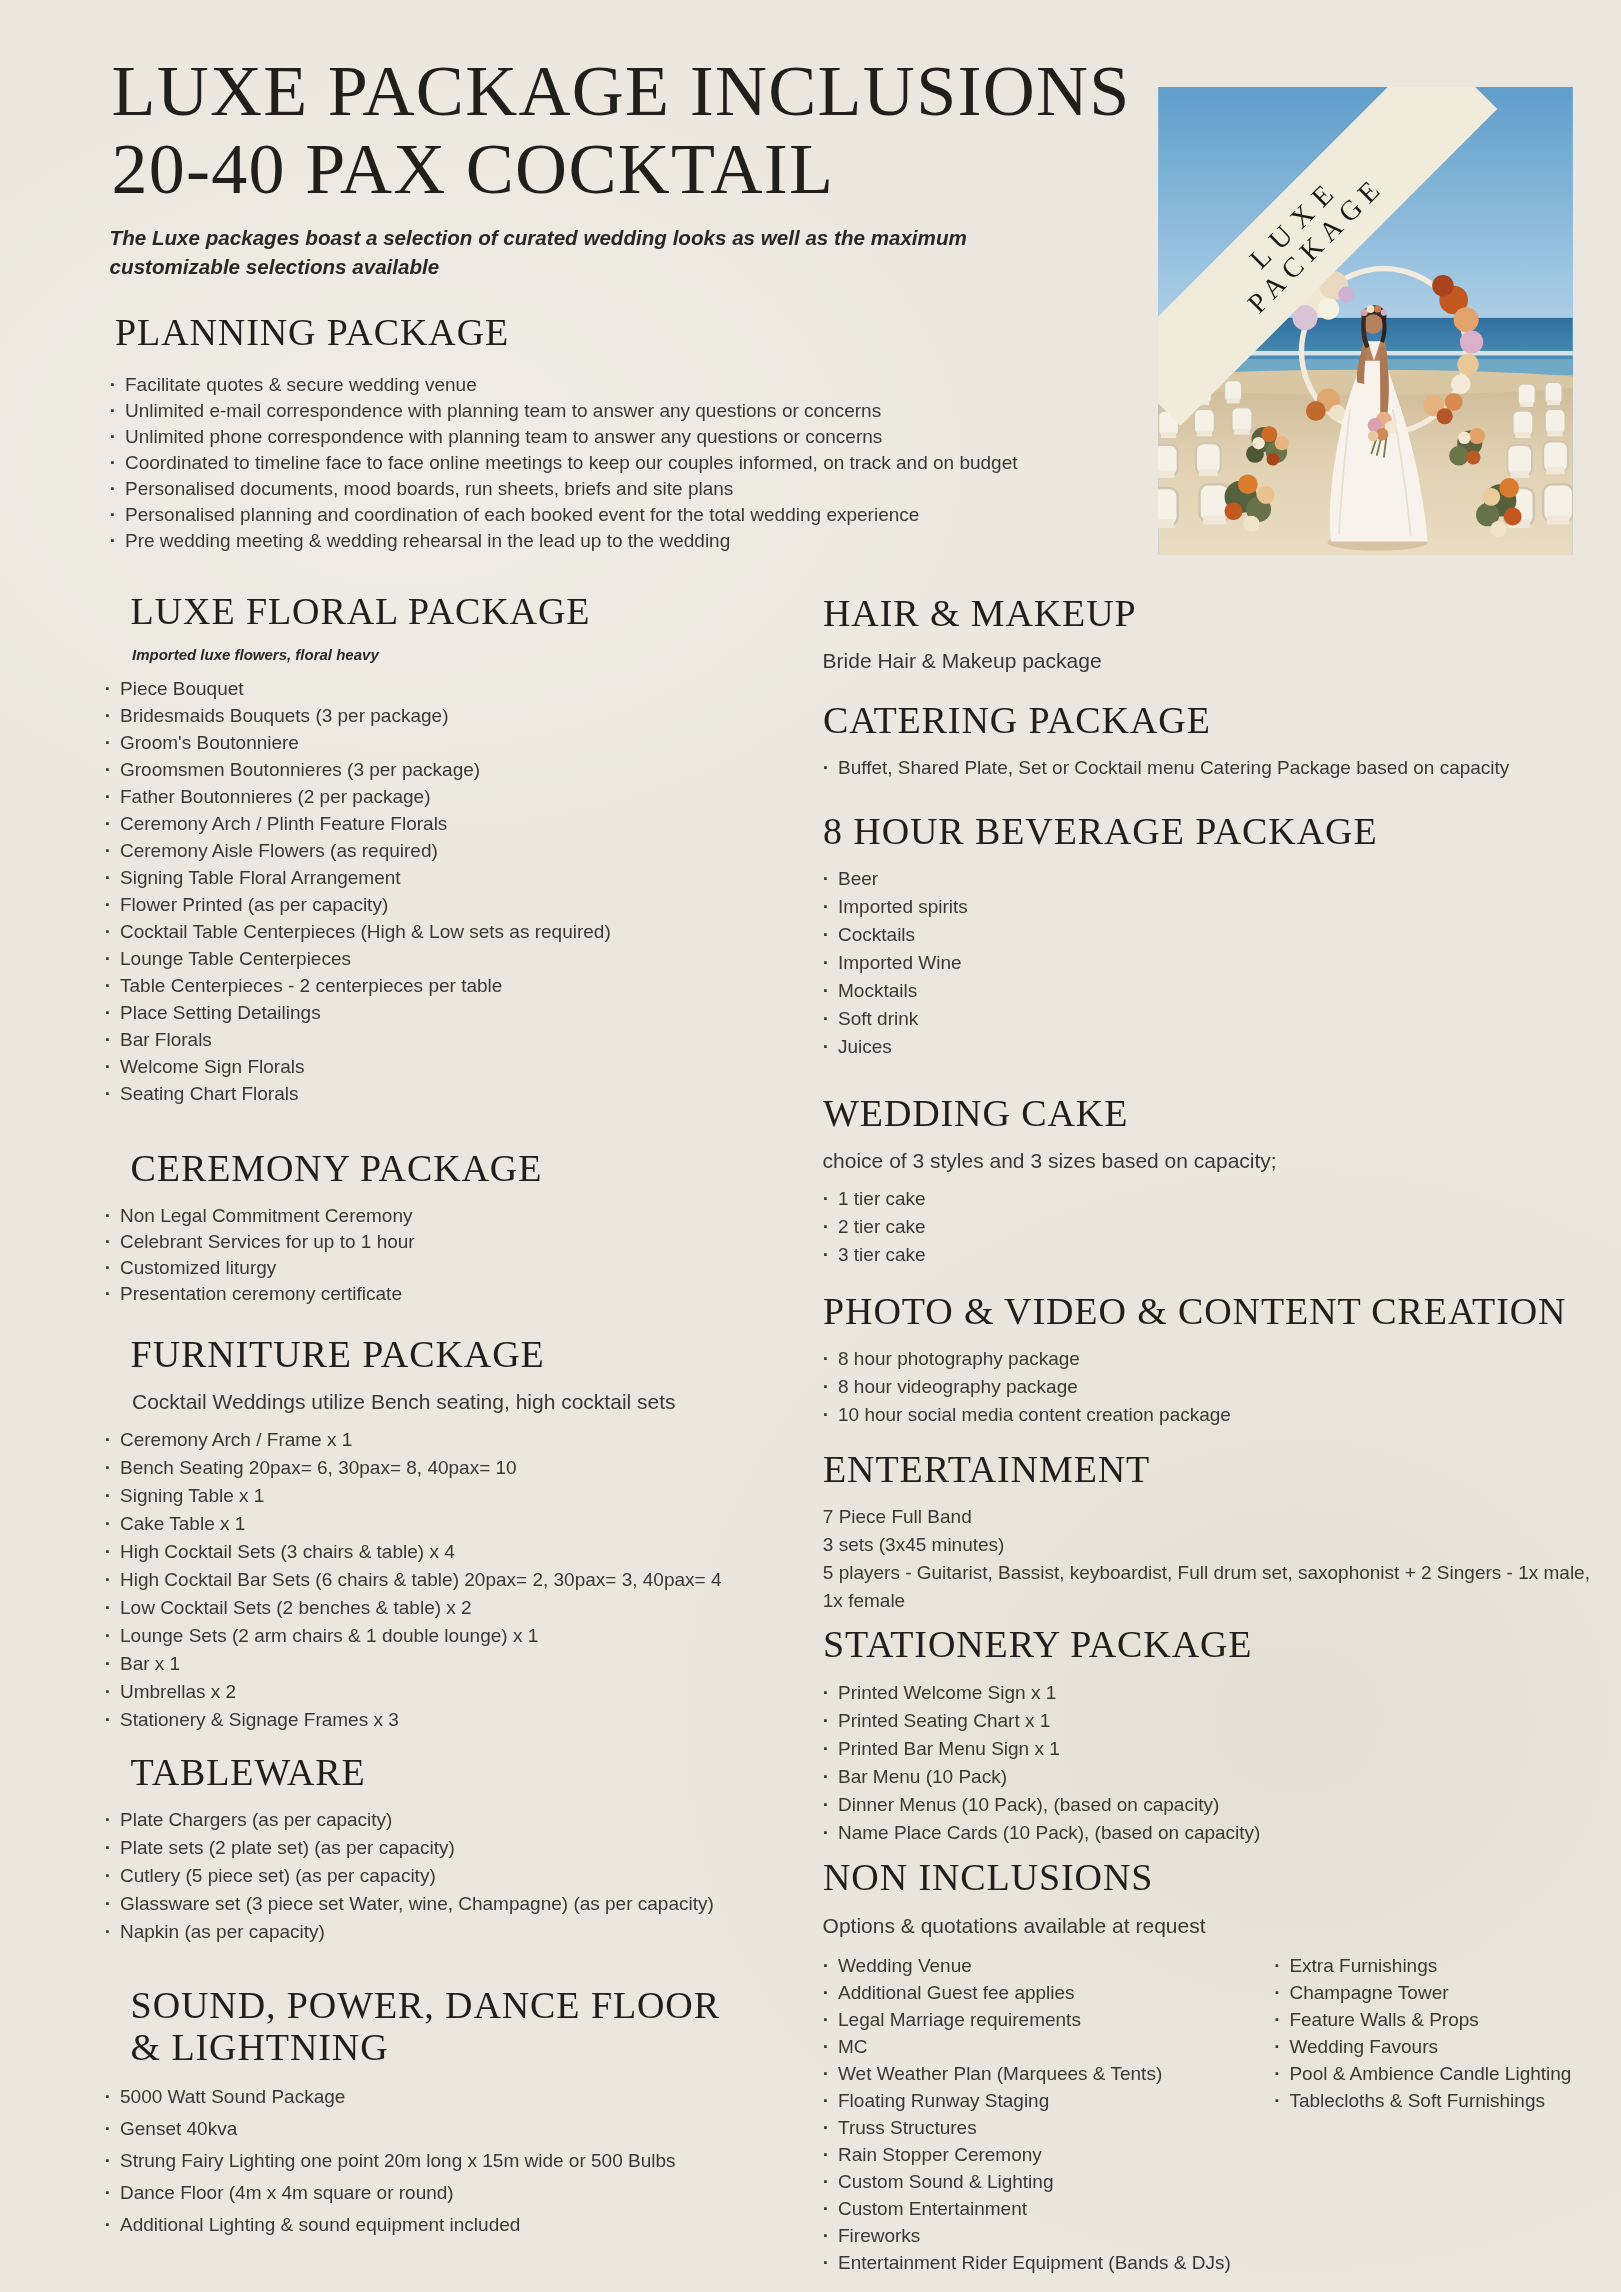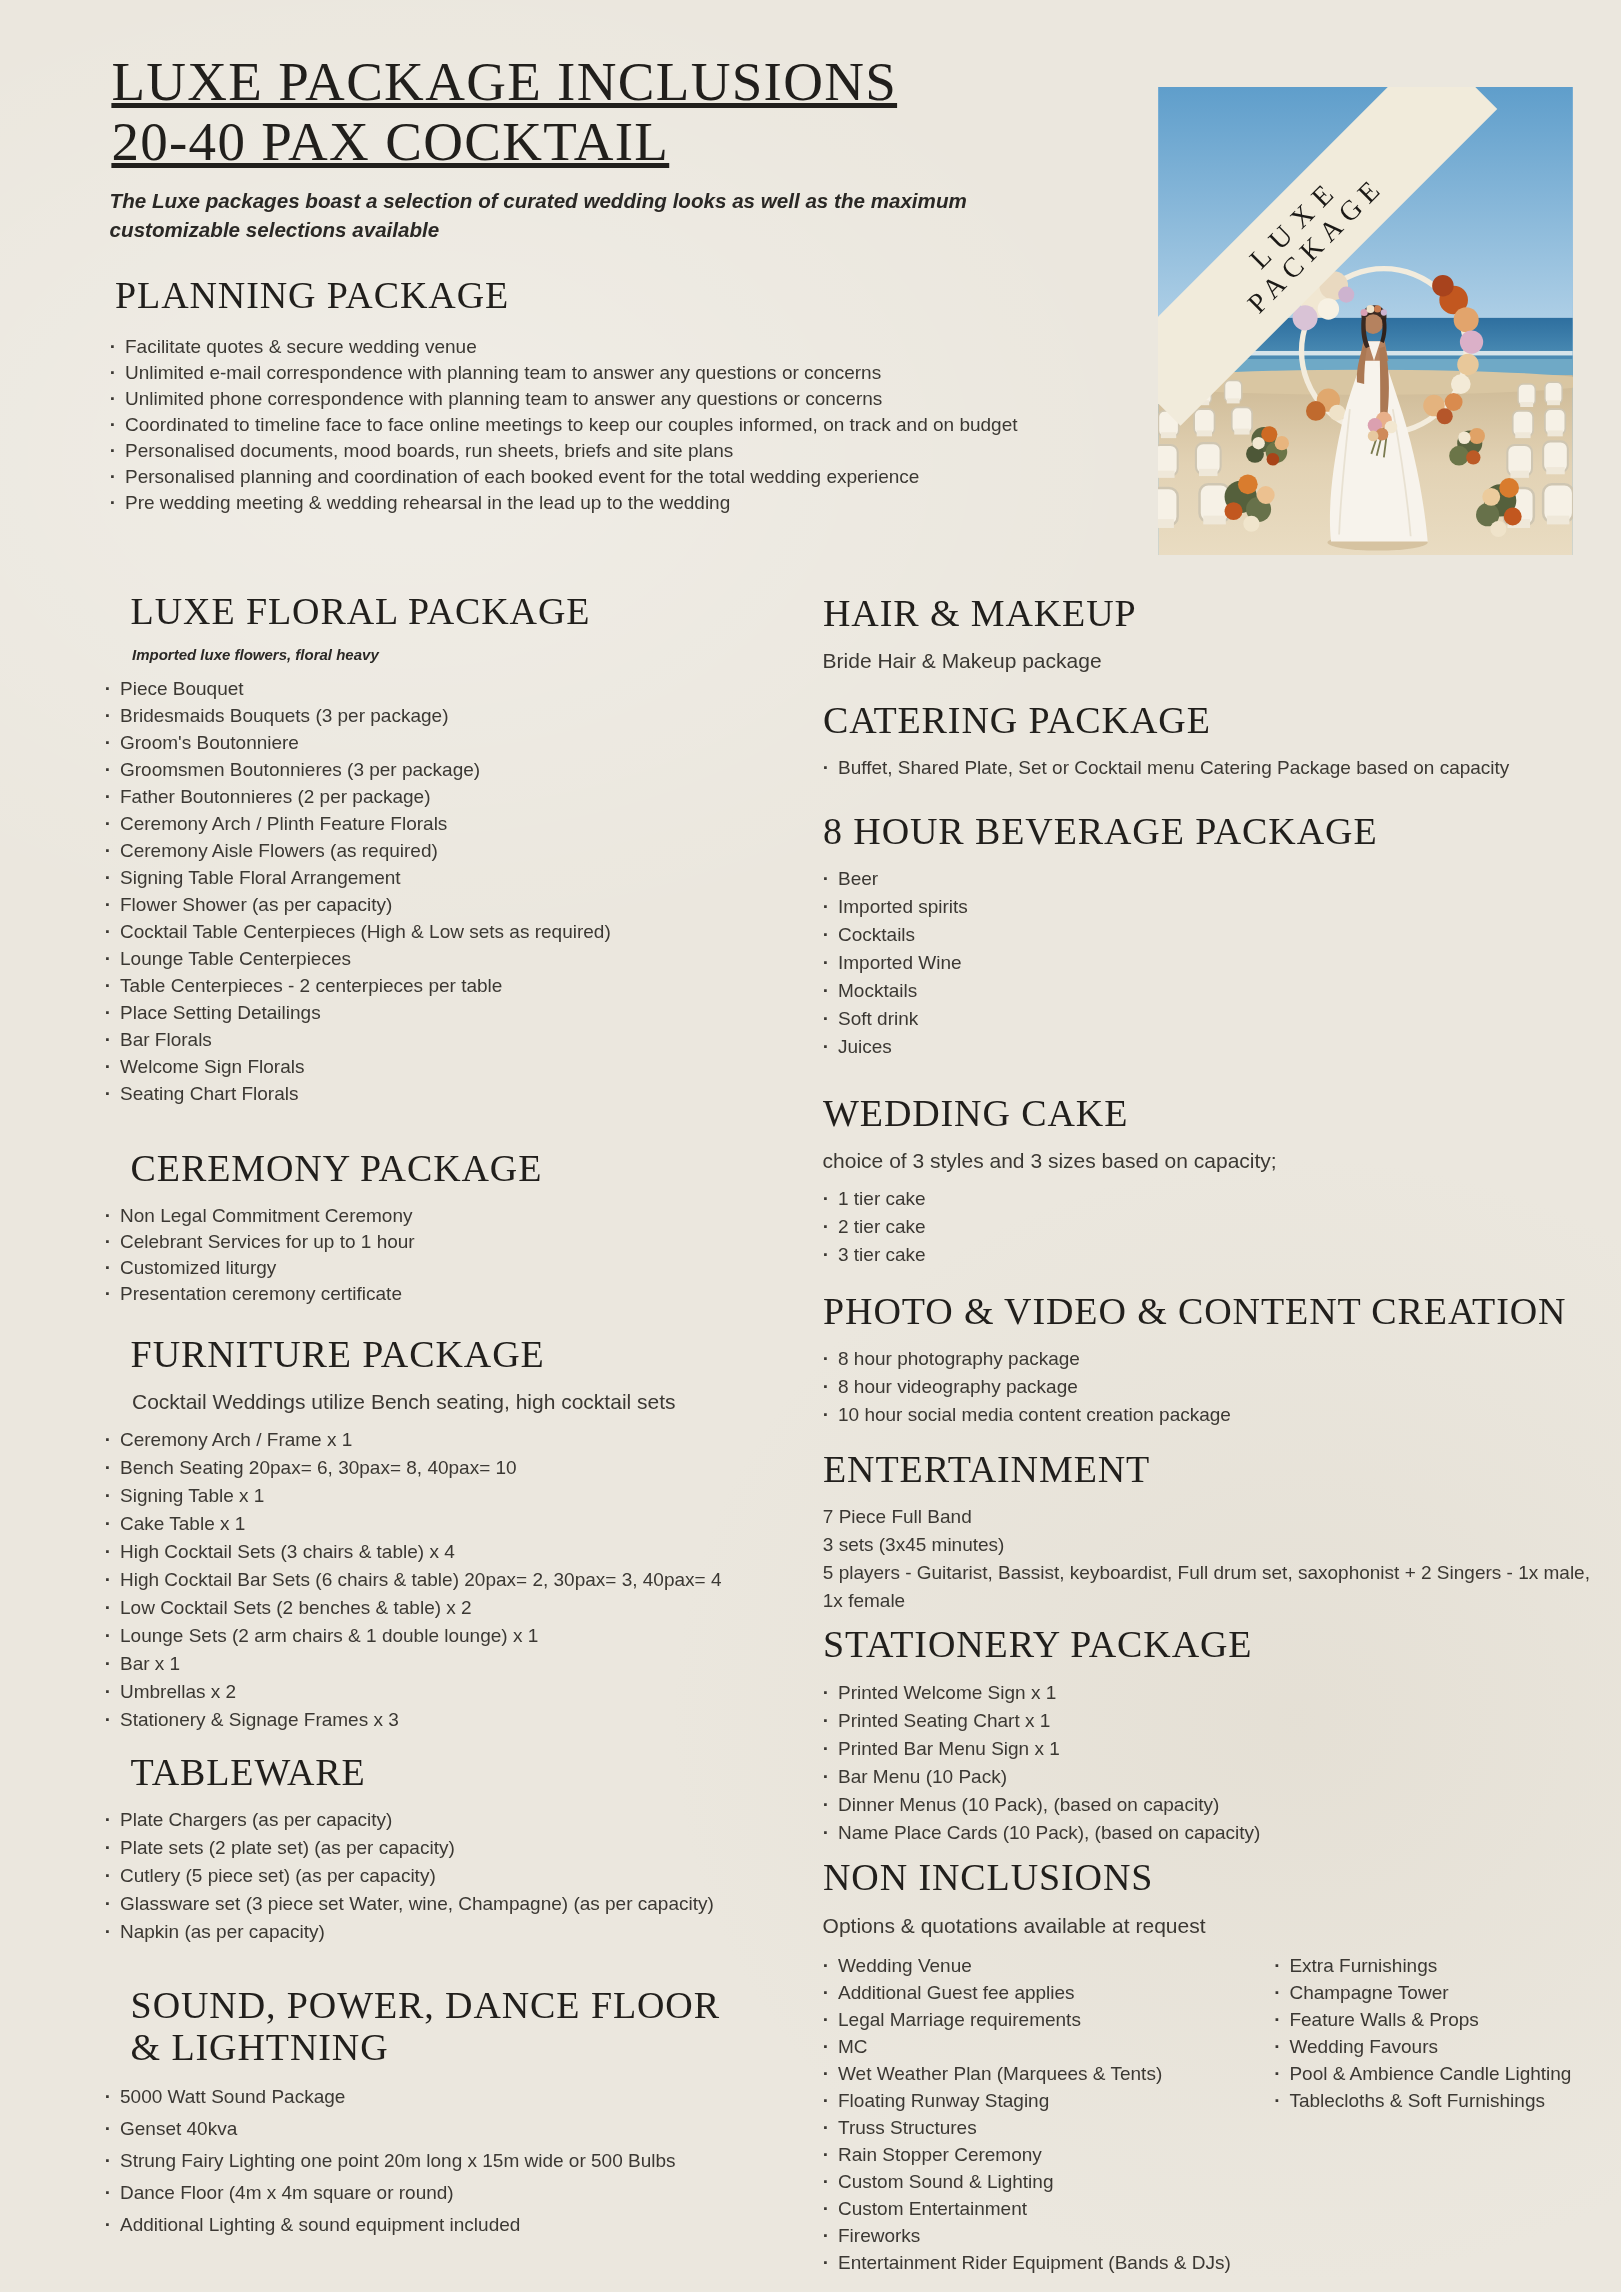--- a/index.html
+++ b/index.html
@@ -8,21 +8,21 @@
     width:1621px;height:2293px;
     background:
       radial-gradient(1075px 716px at 25% 20%, rgba(255,255,255,.25), rgba(255,255,255,0) 70%),
       radial-gradient(896px 806px at 80% 75%, rgba(210,202,186,.25), rgba(210,202,186,0) 70%),
       var(--paper,#ebe7de);
     overflow:hidden;
     font-family:"Liberation Sans", sans-serif;
     color:var(--body,#3b3833);
   }
   h1,h2{font-family:"Liberation Serif", serif;font-weight:400;color:var(--ink,#211f1c);margin:0;}
-  h1{font-size:55px;line-height:1.09;letter-spacing:1.3px;text-decoration:underline;}
+  h1{font-size:72px;line-height:1.09;letter-spacing:1.3px;}
   h2{font-size:38px;line-height:1.1;letter-spacing:0.9px;margin-bottom:12.5px;}
   .subtitle{font-size:20.6px;font-weight:bold;font-style:italic;line-height:1.42;color:#2a2825;width:949px;margin:14.3px 0 0 3.6px;}
   .note{font-size:21px;line-height:1.3;margin:0 0 10.7px 3.6px;}
   .note.bold{font-weight:bold;font-style:italic;font-size:15px;color:#2a2825;}
   ul{list-style:none;margin:2px;padding:0;font-size:19px;}
   li{position:relative;padding-left:17px;}
   li::before{content:"\00b7";position:absolute;left:1.8px;font-weight:bold;}
   ul.no-dot li{padding-left:1.8px;}
   ul.no-dot li::before{content:none;}
   .top-block{position:absolute;left:106px;top:52px;width:1070px;}
@@ -231,21 +231,21 @@
       <div class="note bold">Imported luxe flowers, floral heavy</div>
       <ul class="lh30">
           <li>Piece Bouquet</li>
           <li>Bridesmaids Bouquets (3 per package)</li>
           <li>Groom's Boutonniere</li>
           <li>Groomsmen Boutonnieres (3 per package)</li>
           <li>Father Boutonnieres (2 per package)</li>
           <li>Ceremony Arch / Plinth Feature Florals</li>
           <li>Ceremony Aisle Flowers (as required)</li>
           <li>Signing Table Floral Arrangement</li>
-          <li>Flower Shower (as per capacity)</li>
+          <li>Flower Printed (as per capacity)</li>
           <li>Cocktail Table Centerpieces (High &amp; Low sets as required)</li>
           <li>Lounge Table Centerpieces</li>
           <li>Table Centerpieces - 2 centerpieces per table</li>
           <li>Place Setting Detailings</li>
           <li>Bar Florals</li>
           <li>Welcome Sign Florals</li>
           <li>Seating Chart Florals</li>
         </ul>
     </div>
     <div class="sec m46">

